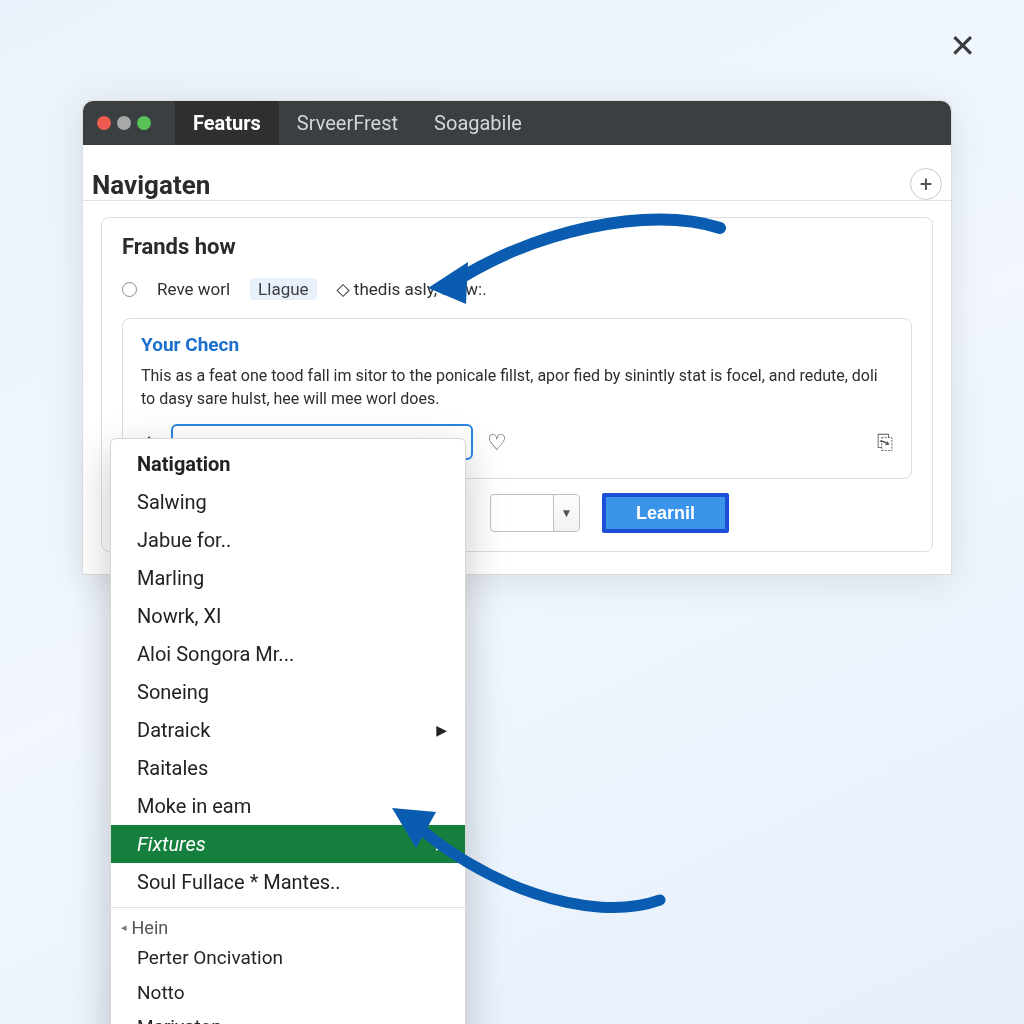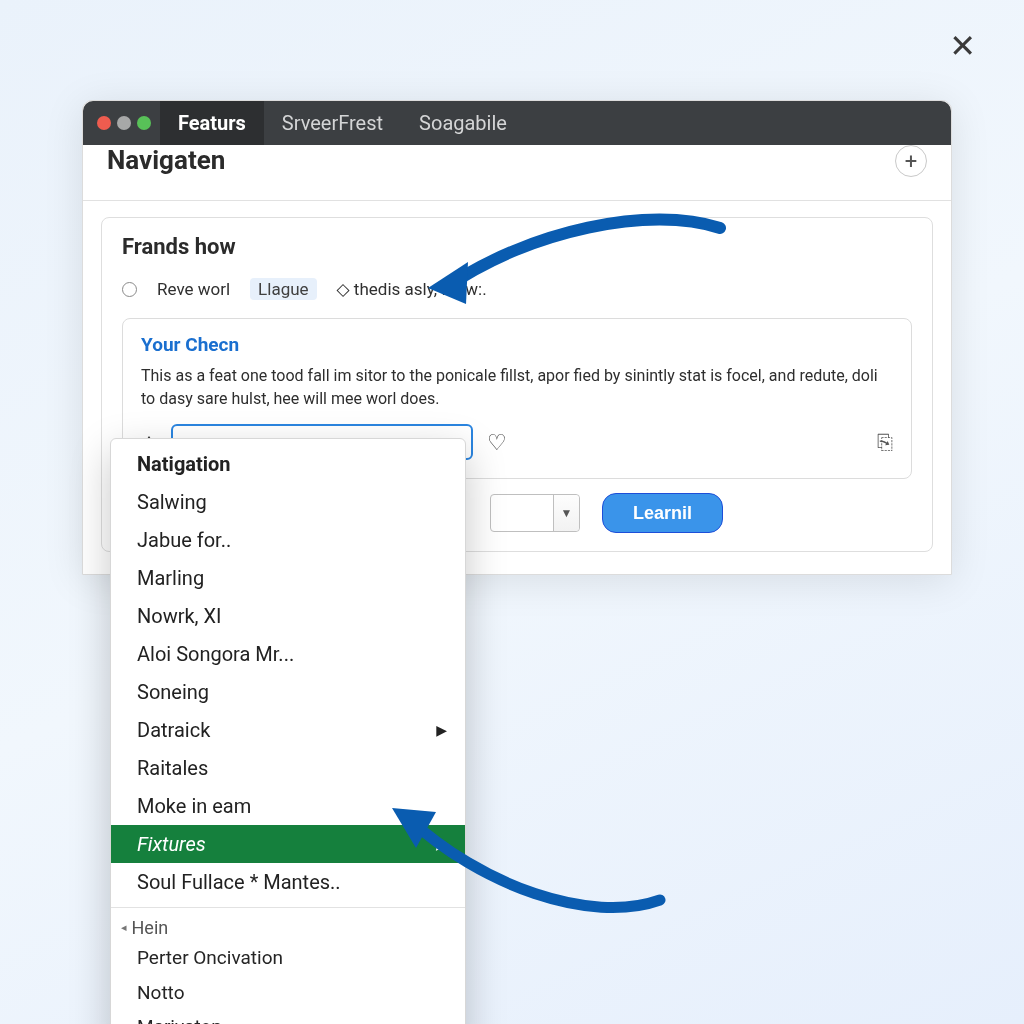--- a/index.html
+++ b/index.html
@@ -42,38 +42,38 @@
     border-radius: 10px 10px 0 0;
     display: flex;
     align-items: center;
     padding: 0 14px;
     gap: 6px;
   }
   .traffic { width: 14px; height: 14px; border-radius: 50%; }
   .t-red { background: #ee5c4f; }
   .t-yel { background: #a7a8a8; }
   .t-grn { background: #58c158; }
-  .titlebar .tabs { display: flex; margin-left: 3px; gap: 0; align-items: center; height: 100%; }
+  .titlebar .tabs { display: flex; margin-left: 18px; gap: 0; align-items: center; height: 100%; }
   .titlebar .tab {
     padding: 0 18px;
     height: 100%;
     display: flex;
     align-items: center;
     color: #d4d5d6;
     font-size: 20px;
     cursor: pointer;
   }
   .titlebar .tab.active { background: #2d2f31; color: #fff; font-weight: 700; }
 
   .header {
     height: 56px;
     display: flex;
-    align-items: flex-start;
+    align-items: flex-end;
     justify-content: space-between;
-    padding: 0 24px;
+    padding: 0 9px;
     border-bottom: 1px solid #e1e1e1;
   }
   .header h1 { font-size: 26px; font-weight: 700; }
   .plus-btn {
     width: 32px; height: 32px; border-radius: 50%;
     border: 1px solid #c9c9c9; background: #fff;
     display:flex; align-items:center; justify-content:center;
     font-size: 22px; color: #555; cursor: pointer;
   }
 
@@ -155,25 +155,25 @@
     border-left: 1px solid #bfbfbf;
     display:flex; align-items:center; justify-content:center;
     font-size: 12px; color:#555;
     background: linear-gradient(#fdfdfd,#f2f2f2);
     border-radius: 0 4px 4px 0;
   }
   .btn-primary {
     height: 40px;
     padding: 0 30px;
     background: #3a94ea;
-    border: 1px solid #1d4ed8;
+    border: 4px solid #1d4ed8;
     color: #fff;
     font-size: 18px;
     font-weight: 600;
-    border-radius: 14px;
+    border-radius: 2px;
     cursor: pointer;
   }
 
   
   .menu {
     position: absolute;
     left: 110px;
     top: 438px;
     width: 356px;
     background: #fff;

